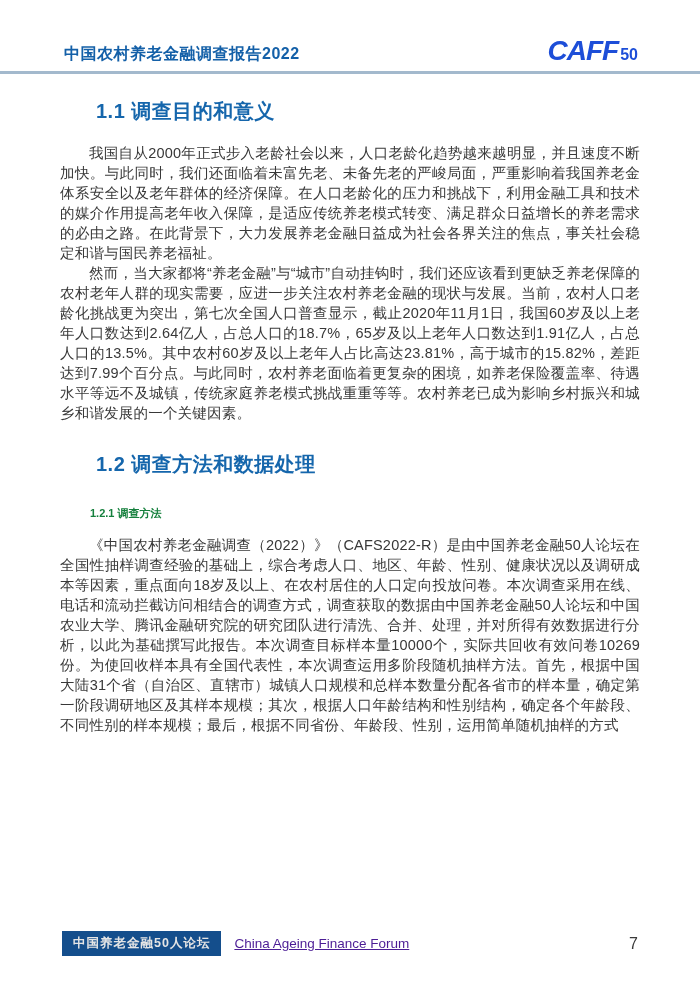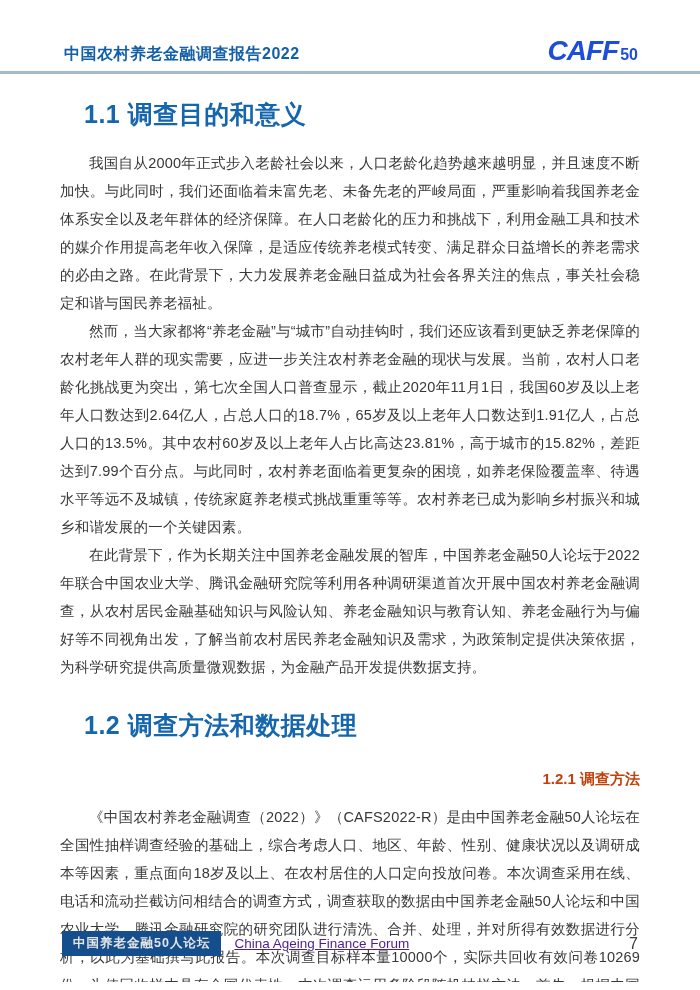--- a/index.html
+++ b/index.html
@@ -51,41 +51,40 @@
   }
   
   .content {
     position: absolute;
     top: 77px;
     left: 60px;
     right: 60px;
   }
   .section-heading {
     color: #1566ac;
-    font-size: 25px;
+    font-size: 20px;
     font-weight: 700;
-    margin: 21px 0 18px 24px;
+    margin: 21px 0 18px 36px;
     letter-spacing: 0.5px;
   }
   .section-heading.second {
     margin-top: 28px;
     margin-bottom: 0;
   }
   .sub-heading {
-    color: #c2410c;
-    font-size: 15px;
+    color: #15803d;
+    font-size: 11px;
     font-weight: 700;
     margin: 28px 0 14px 30px;
-    text-align: right;
   }
   .body-para {
     margin: 0;
     color: #383838;
     font-size: 14.5px;
-    line-height: 28px;
+    line-height: 20px;
     text-align: justify;
     text-indent: 2em;
     letter-spacing: 0.2px;
   }
   
   .page-footer {
     position: absolute;
     bottom: 26px;
     left: 62px;
     right: 62px;
@@ -127,21 +126,20 @@
       <span class="logo-main">CAFF</span><span class="logo-sub">50</span>
     </div>
   </header>
 
   <main class="content">
 
     <h2 class="section-heading">1.1 调查目的和意义</h2>
 
     <p class="body-para">我国自从2000年正式步入老龄社会以来，人口老龄化趋势越来越明显，并且速度不断加快。与此同时，我们还面临着未富先老、未备先老的严峻局面，严重影响着我国养老金体系安全以及老年群体的经济保障。在人口老龄化的压力和挑战下，利用金融工具和技术的媒介作用提高老年收入保障，是适应传统养老模式转变、满足群众日益增长的养老需求的必由之路。在此背景下，大力发展养老金融日益成为社会各界关注的焦点，事关社会稳定和谐与国民养老福祉。</p>
     <p class="body-para">然而，当大家都将“养老金融”与“城市”自动挂钩时，我们还应该看到更缺乏养老保障的农村老年人群的现实需要，应进一步关注农村养老金融的现状与发展。当前，农村人口老龄化挑战更为突出，第七次全国人口普查显示，截止2020年11月1日，我国60岁及以上老年人口数达到2.64亿人，占总人口的18.7%，65岁及以上老年人口数达到1.91亿人，占总人口的13.5%。其中农村60岁及以上老年人占比高达23.81%，高于城市的15.82%，差距达到7.99个百分点。与此同时，农村养老面临着更复杂的困境，如养老保险覆盖率、待遇水平等远不及城镇，传统家庭养老模式挑战重重等等。农村养老已成为影响乡村振兴和城乡和谐发展的一个关键因素。</p>
-    <p class="body-para">在此背景下，作为长期关注中国养老金融发展的智库，中国养老金融50人论坛于2022年联合中国农业大学、腾讯金融研究院等利用各种调研渠道首次开展中国农村养老金融调查，从农村居民金融基础知识与风险认知、养老金融知识与教育认知、养老金融行为与偏好等不同视角出发，了解当前农村居民养老金融知识及需求，为政策制定提供决策依据，为科学研究提供高质量微观数据，为金融产品开发提供数据支持。</p>
 
     <h2 class="section-heading second">1.2 调查方法和数据处理</h2>
 
     <h3 class="sub-heading">1.2.1 调查方法</h3>
 
     <p class="body-para">《中国农村养老金融调查（2022）》（CAFS2022-R）是由中国养老金融50人论坛在全国性抽样调查经验的基础上，综合考虑人口、地区、年龄、性别、健康状况以及调研成本等因素，重点面向18岁及以上、在农村居住的人口定向投放问卷。本次调查采用在线、电话和流动拦截访问相结合的调查方式，调查获取的数据由中国养老金融50人论坛和中国农业大学、腾讯金融研究院的研究团队进行清洗、合并、处理，并对所得有效数据进行分析，以此为基础撰写此报告。本次调查目标样本量10000个，实际共回收有效问卷10269份。为使回收样本具有全国代表性，本次调查运用多阶段随机抽样方法。首先，根据中国大陆31个省（自治区、直辖市）城镇人口规模和总样本数量分配各省市的样本量，确定第一阶段调研地区及其样本规模；其次，根据人口年龄结构和性别结构，确定各个年龄段、不同性别的样本规模；最后，根据不同省份、年龄段、性别，运用简单随机抽样的方式</p>
 
   </main>
 
   <footer class="page-footer">

